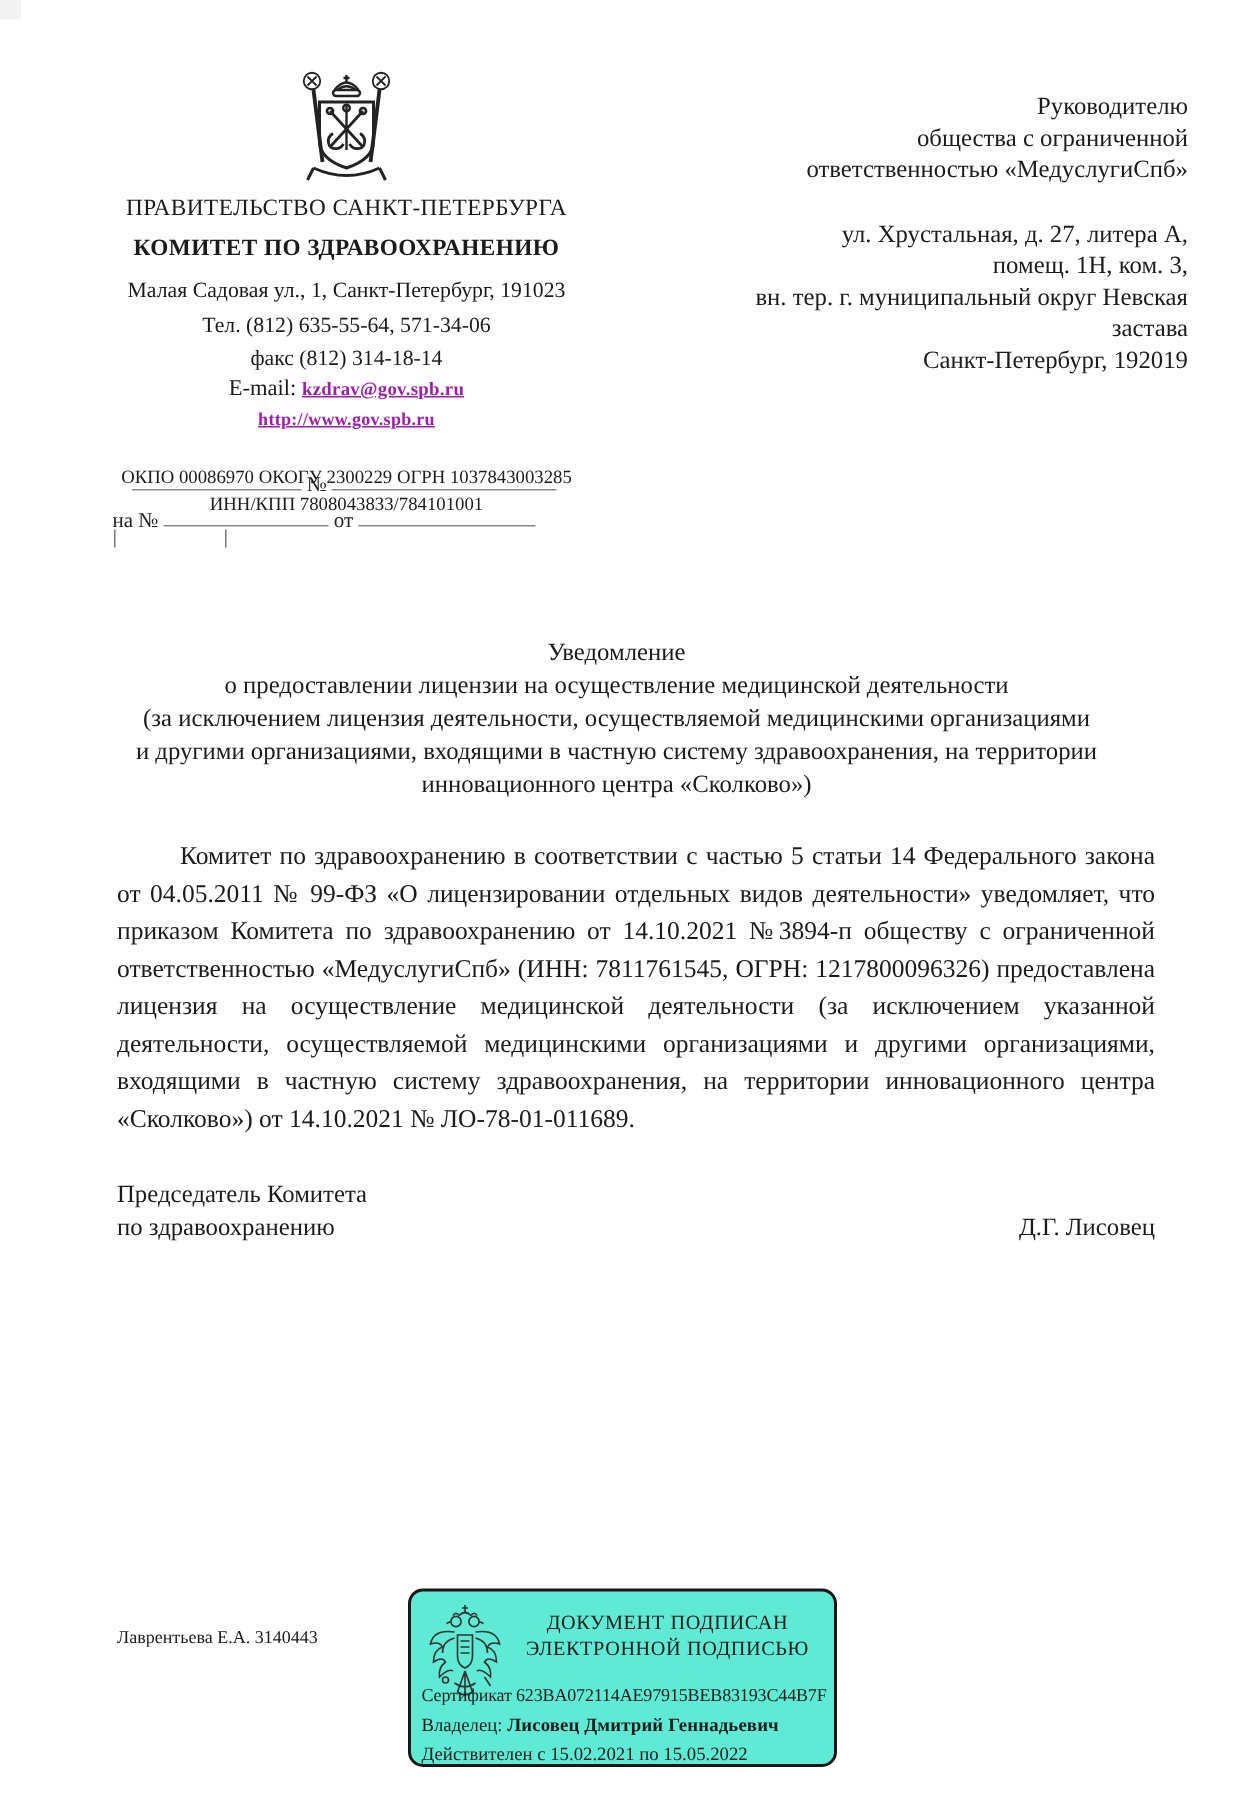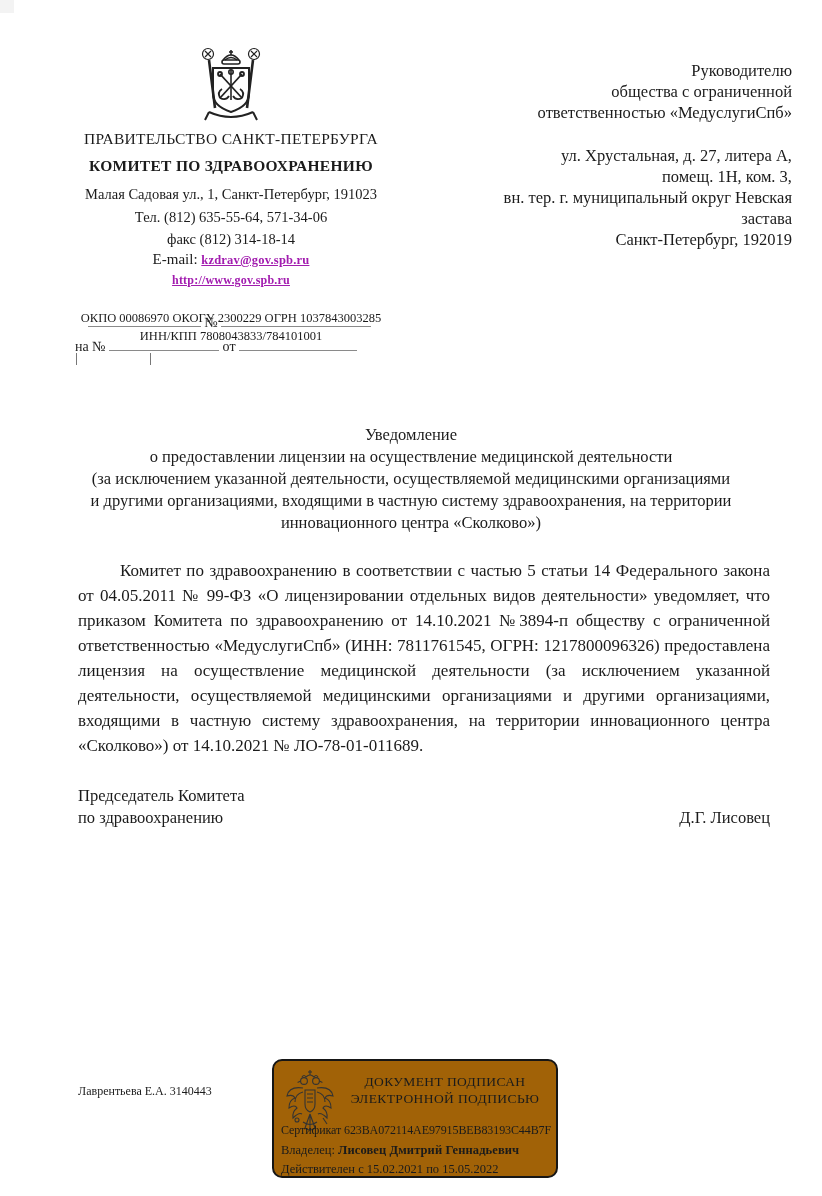--- a/index.html
+++ b/index.html
@@ -48,21 +48,21 @@
   
   .sig { position:absolute; left:78px; top:785px; width:692px; font-size:16.5px; line-height:22px; }
   .sig-name { position:absolute; right:0; top:22px; }
 
   
   .executor { position:absolute; left:78px; top:1084px; font-size:12px; }
 
   
   .stamp {
     position:absolute; left:272px; top:1059px; width:286px; height:119px;
-    border:2.5px solid #161616; border-radius:10px; background:#a16207; box-sizing:border-box;
+    border:2.5px solid #161616; border-radius:10px; background:#5eead4; box-sizing:border-box;
   }
   .stamp-eagle { position:absolute; left:9px; top:7px; }
   .stamp-title { position:absolute; left:66px; top:12px; width:210px; text-align:center; font-size:13.5px; line-height:17px; letter-spacing:0.4px; }
   .stamp-cert { position:absolute; left:7px; top:62px; width:276px; font-size:12px; white-space:nowrap; letter-spacing:-0.1px; }
   .stamp-owner { position:absolute; left:7px; top:82px; width:276px; font-size:12.5px; white-space:nowrap; }
   .stamp-owner b { letter-spacing:0.1px; }
   .stamp-valid { position:absolute; left:7px; top:101px; width:276px; font-size:12.5px; white-space:nowrap; }
 </style>
 </head>
 <body>
@@ -153,21 +153,21 @@
       <span>от</span>
       <span class="rline" style="width:118px"></span>
     </div>
     <div class="tick tick1"></div>
     <div class="tick tick2"></div>
   </div>
 
   <div class="title-block">
     <div>Уведомление</div>
     <div>о предоставлении лицензии на осуществление медицинской деятельности</div>
-    <div>(за исключением указанной деятельности, осуществляемой медицинскими организациями</div>
+    <div>(за исключением лицензия деятельности, осуществляемой медицинскими организациями</div>
     <div>и другими организациями, входящими в частную систему здравоохранения, на территории</div>
     <div>инновационного центра «Сколково»)</div>
   </div>
 
   <div class="body-par">Комитет по здравоохранению в соответствии с частью 5 статьи 14 Федерального закона от 04.05.2011 № 99-ФЗ «О лицензировании отдельных видов деятельности» уведомляет, что приказом Комитета по здравоохранению от 14.10.2021 №3894-п обществу с ограниченной ответственностью «МедуслугиСпб» (ИНН: 7811761545, ОГРН: 1217800096326) предоставлена лицензия на осуществление медицинской деятельности (за исключением указанной деятельности, осуществляемой медицинскими организациями и другими организациями, входящими в частную систему здравоохранения, на территории инновационного центра «Сколково») от 14.10.2021 № ЛО-78-01-011689.</div>
 
   <div class="sig">
     <div>Председатель Комитета</div>
     <div>по здравоохранению</div>
     <div class="sig-name">Д.Г. Лисовец</div>

